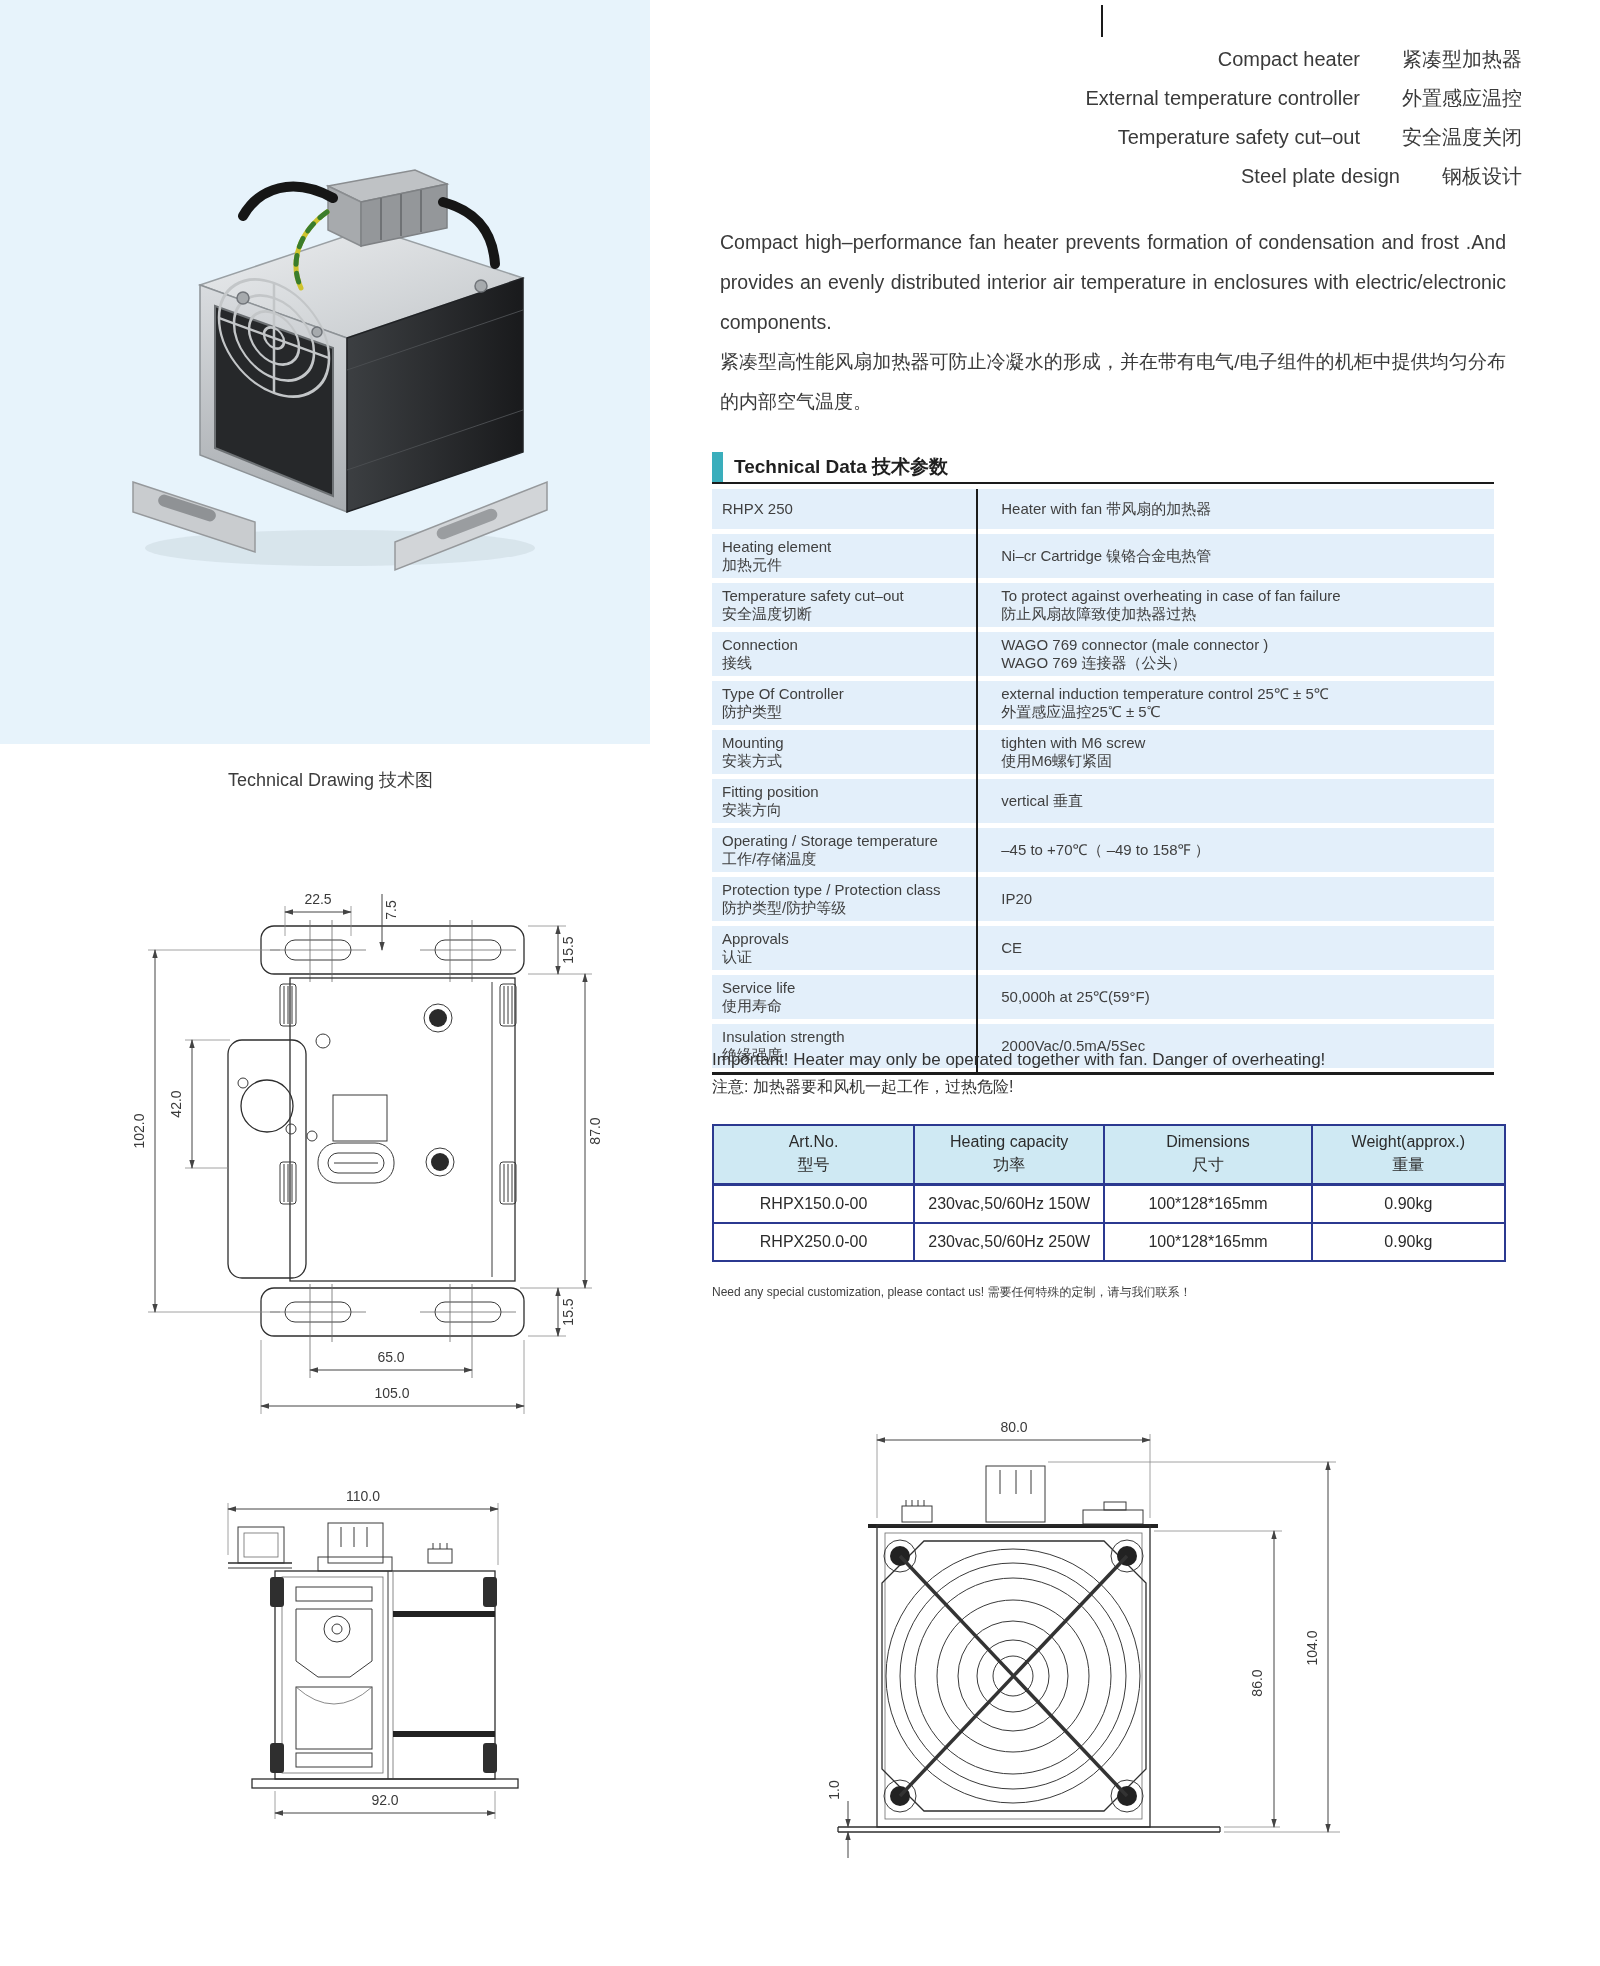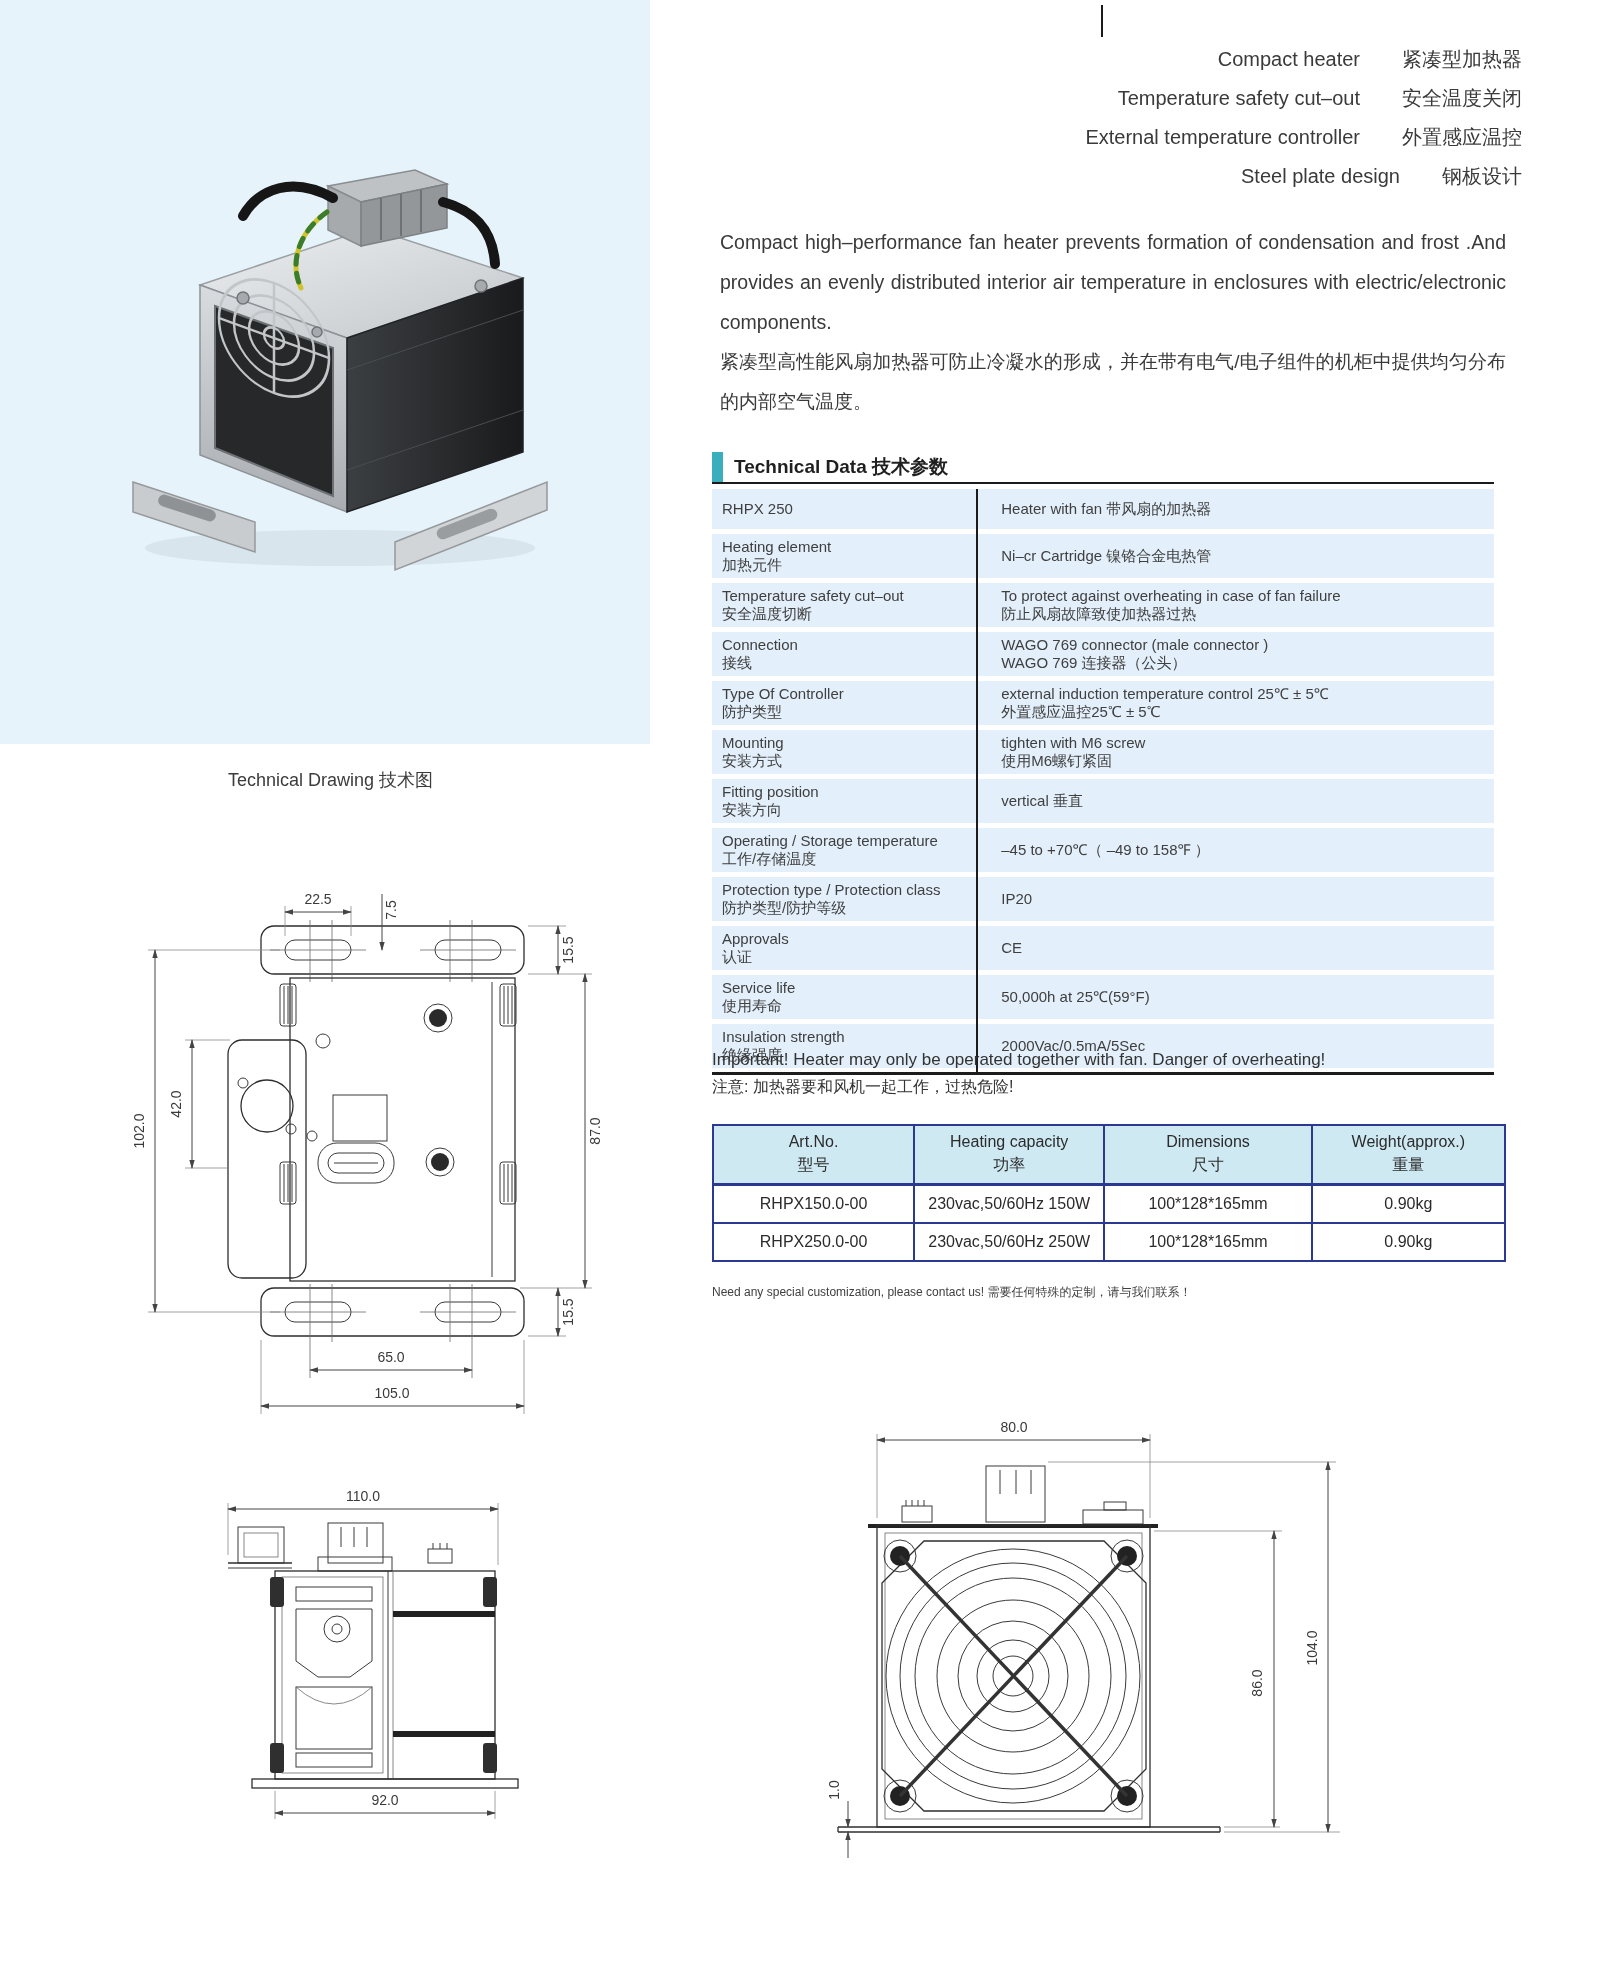--- a/index.html
+++ b/index.html
@@ -125,22 +125,22 @@
     <line x1="326" y1="80" x2="326" y2="122" stroke="#6f7275" stroke-width="2"></line>
 
     <path d="M238,88 C198,66 164,78 148,106" stroke="#161616" stroke-width="10" fill="none" stroke-linecap="round"></path>
     <path d="M348,92 C384,102 398,124 400,154" stroke="#161616" stroke-width="10" fill="none" stroke-linecap="round"></path>
     <path d="M232,102 C204,122 194,152 206,178" stroke="#cfc32e" stroke-width="5" fill="none" stroke-linecap="round"></path>
     <path d="M232,102 C204,122 194,152 206,178" stroke="#3a7d2c" stroke-width="5" fill="none" stroke-linecap="round" stroke-dasharray="9 9"></path>
   </svg>
 
   <ul class="features" id="features">
       <li class="feature"><span class="f-en">Compact heater</span><span class="f-zh">紧凑型加热器</span></li>
+      <li class="feature"><span class="f-en">External temperature controller</span><span class="f-zh">外置感应温控</span></li>
       <li class="feature"><span class="f-en">Temperature safety cut–out</span><span class="f-zh">安全温度关闭</span></li>
-      <li class="feature"><span class="f-en">External temperature controller</span><span class="f-zh">外置感应温控</span></li>
       <li class="feature"><span class="f-en">Steel plate design</span><span class="f-zh">钢板设计</span></li>
     </ul>
 
   <div class="description">
     <div class="desc-en">Compact high–performance fan heater prevents formation of condensation and frost .And provides an evenly distributed interior air temperature in enclosures with electric/electronic components.</div>
     <div class="desc-zh">紧凑型高性能风扇加热器可防止冷凝水的形成，并在带有电气/电子组件的机柜中提供均匀分布的内部空气温度。</div>
   </div>
 
   <div class="tech-section">
     <div class="tech-header">

